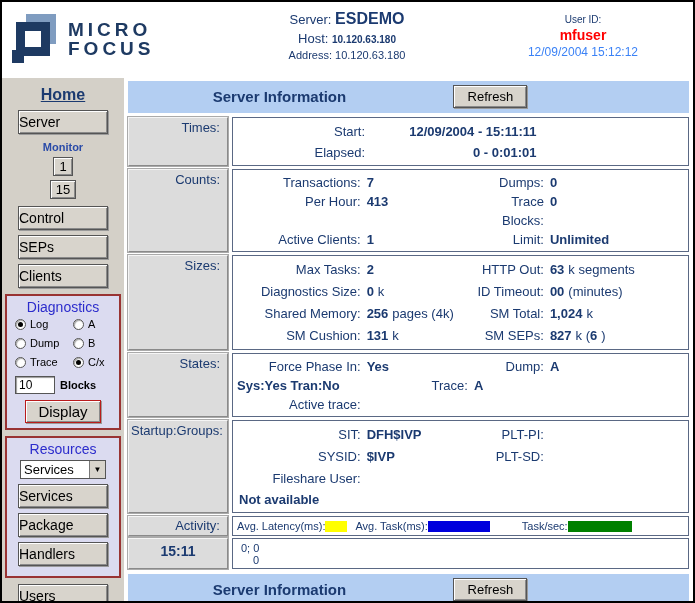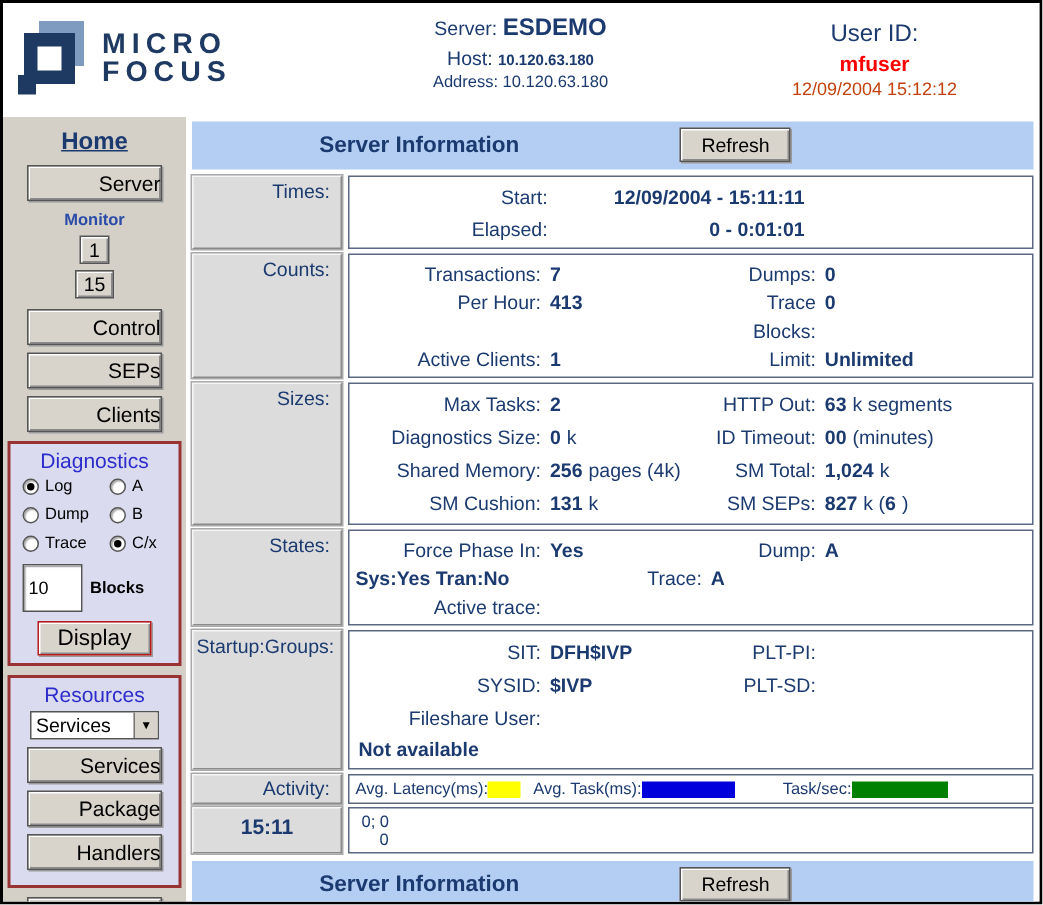--- a/index.html
+++ b/index.html
@@ -15,43 +15,43 @@
   .sq-front { position:absolute; left:4px; top:8px; width:34px; height:34px; border:9px solid #1e3a62; background:#fff; }
   .sq-small { position:absolute; left:0; top:36px; width:12px; height:13px; background:#1e3a62; }
   .logo-text { position:absolute; left:56px; top:8px; color:#1e3a62; font-weight:bold; line-height:19px; font-size:19px; letter-spacing:4px; }
   .hdr-center { position:absolute; left:230px; top:8px; width:230px; text-align:center; color:#1b3a70; }
   .hdr-line1 { font-size:13px; }
   .hdr-line1 b { font-size:16px; }
   .hdr-line2 { font-size:13px; margin-top:3px; }
   .hdr-line2 b { font-size:10px; }
   .hdr-line3 { font-size:11px; margin-top:3px; }
   .hdr-right { position:absolute; right:35px; top:12px; width:150px; text-align:center; }
-  .uid-label { color:#1b3a70; font-size:16px; }
+  .uid-label { color:#1b3a70; font-size:10px; }
   .uid-value { color:#ff0000; font-weight:bold; font-size:14px; margin-top:2px; }
-  .uid-time { color:#c2410c; font-size:12px; margin-top:2px; }
+  .uid-time { color:#3b82f6; font-size:12px; margin-top:2px; }
 
   
   .content-row { display:flex; height:525px; }
   .sidebar { width:122px; background:#d4d0c8; padding-top:6px; flex:none; overflow:hidden; }
   .main { flex:1; background:#fff; padding:2px 4px 0 4px; overflow:hidden; }
 
   
   .home { display:block; text-align:center; color:#1b3a70; font-weight:bold; font-size:16px; text-decoration:underline; margin:2px 0 6px 0; }
-  .sbtn { display:block; width:90px; margin:5px auto; background:#d8d4cc; color:#000; font-size:14px; font-family:"Liberation Sans", sans-serif; padding:3px 0; text-align:right; border:1px solid #555; box-shadow: inset 1px 1px 0 #fff, inset -1px -1px 0 #8a8a8a, 1px 1px 0 #9a9a9a; cursor:pointer; }
+  .sbtn { display:block; width:90px; margin:5px auto; background:#d8d4cc; color:#000; font-size:14px; font-family:"Liberation Sans", sans-serif; padding:3px 0; text-align:left; border:1px solid #555; box-shadow: inset 1px 1px 0 #fff, inset -1px -1px 0 #8a8a8a, 1px 1px 0 #9a9a9a; cursor:pointer; }
   .monitor-row { display:flex; align-items:center; justify-content:center; gap:4px; margin:7px 0;flex-direction:column; }
   .monitor-label { color:#2a4ba8; font-size:11px; font-weight:bold; }
   .mbtn { background:#d8d4cc; border:1px solid #555; box-shadow: inset 1px 1px 0 #fff, inset -1px -1px 0 #8a8a8a; font-size:13px; padding:1px 5px; cursor:pointer; }
   .redbox { margin:6px 3px 6px 3px; border:2px solid #993333; background:#dbdbf0; padding:3px 2px 5px 2px; }
   .redbox-title { text-align:center; color:#2c2ccc; font-size:14px; margin-bottom:3px; }
   .radio-grid { display:grid; grid-template-columns: 58px 44px; padding-left:6px; row-gap:7px; }
   .radio-item { display:flex; align-items:center; gap:4px; font-size:11px; color:#000; cursor:pointer; }
   .radio { width:11px; height:11px; border-radius:50%; background:#fff; border:1px solid #555; box-shadow: inset 1px 1px 1px #aaa; position:relative; flex:none; }
   .radio[data-checked="true"]::after { content:""; position:absolute; left:2px; top:2px; width:5px; height:5px; background:#000; border-radius:50%; }
   .blocks-row { display:flex; align-items:center; gap:5px; margin:8px 0 6px 6px; }
-  .blocks-input { width:40px; height:32px; border:1px solid #555; box-shadow: inset 1px 1px 1px #999; font-size:12px; padding:1px 3px; font-family:"Liberation Sans", sans-serif; }
+  .blocks-input { width:40px; height:18px; border:1px solid #555; box-shadow: inset 1px 1px 1px #999; font-size:12px; padding:1px 3px; font-family:"Liberation Sans", sans-serif; }
   .blocks-label { font-size:11px; font-weight:bold; color:#000; }
   .display-btn { display:block; width:76px; margin:2px auto 0 auto; background:#d8d4cc; border:1px solid #b91c1c; box-shadow: inset 1px 1px 0 #fff, inset -1px -1px 0 #8a8a8a, 1px 1px 0 #9a9a9a; font-size:15px; padding:2px 0; text-align:center; cursor:pointer; }
   .select-box { display:flex; width:86px; margin:2px auto 4px auto; border:1px solid #555; background:#fff; height:19px; cursor:pointer; }
   .select-text { flex:1; font-size:13px; padding:1px 3px; color:#000; }
   .select-arrow { width:16px; background:#d8d4cc; border-left:1px solid #777; font-size:8px; text-align:center; line-height:17px; color:#000; }
 
   
   .bluebar { position:relative; height:32px; background:#b3cef2; margin:1px 0 4px 0; }
   .bluebar-title { position:absolute; left:6%; top:7px; width:42%; text-align:center; color:#1b3a70; font-weight:bold; font-size:15px; }
   .refresh-btn { position:absolute; left:58%; top:4px; width:74px; background:#d8d4cc; border:1px solid #555; box-shadow: inset 1px 1px 0 #fff, inset -1px -1px 0 #8a8a8a, 1px 1px 0 #9a9a9a; font-size:13px; padding:3px 0; text-align:center; cursor:pointer; }

